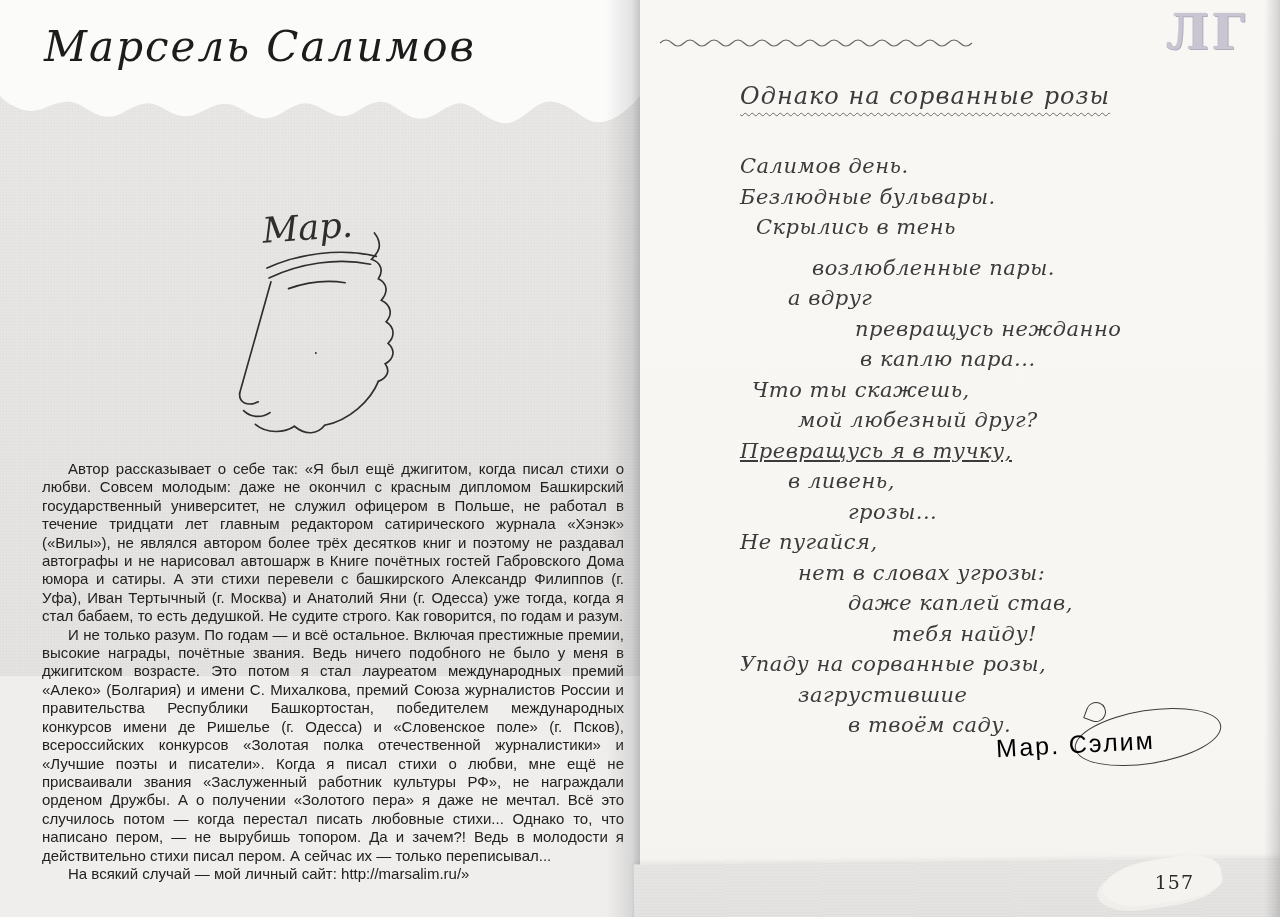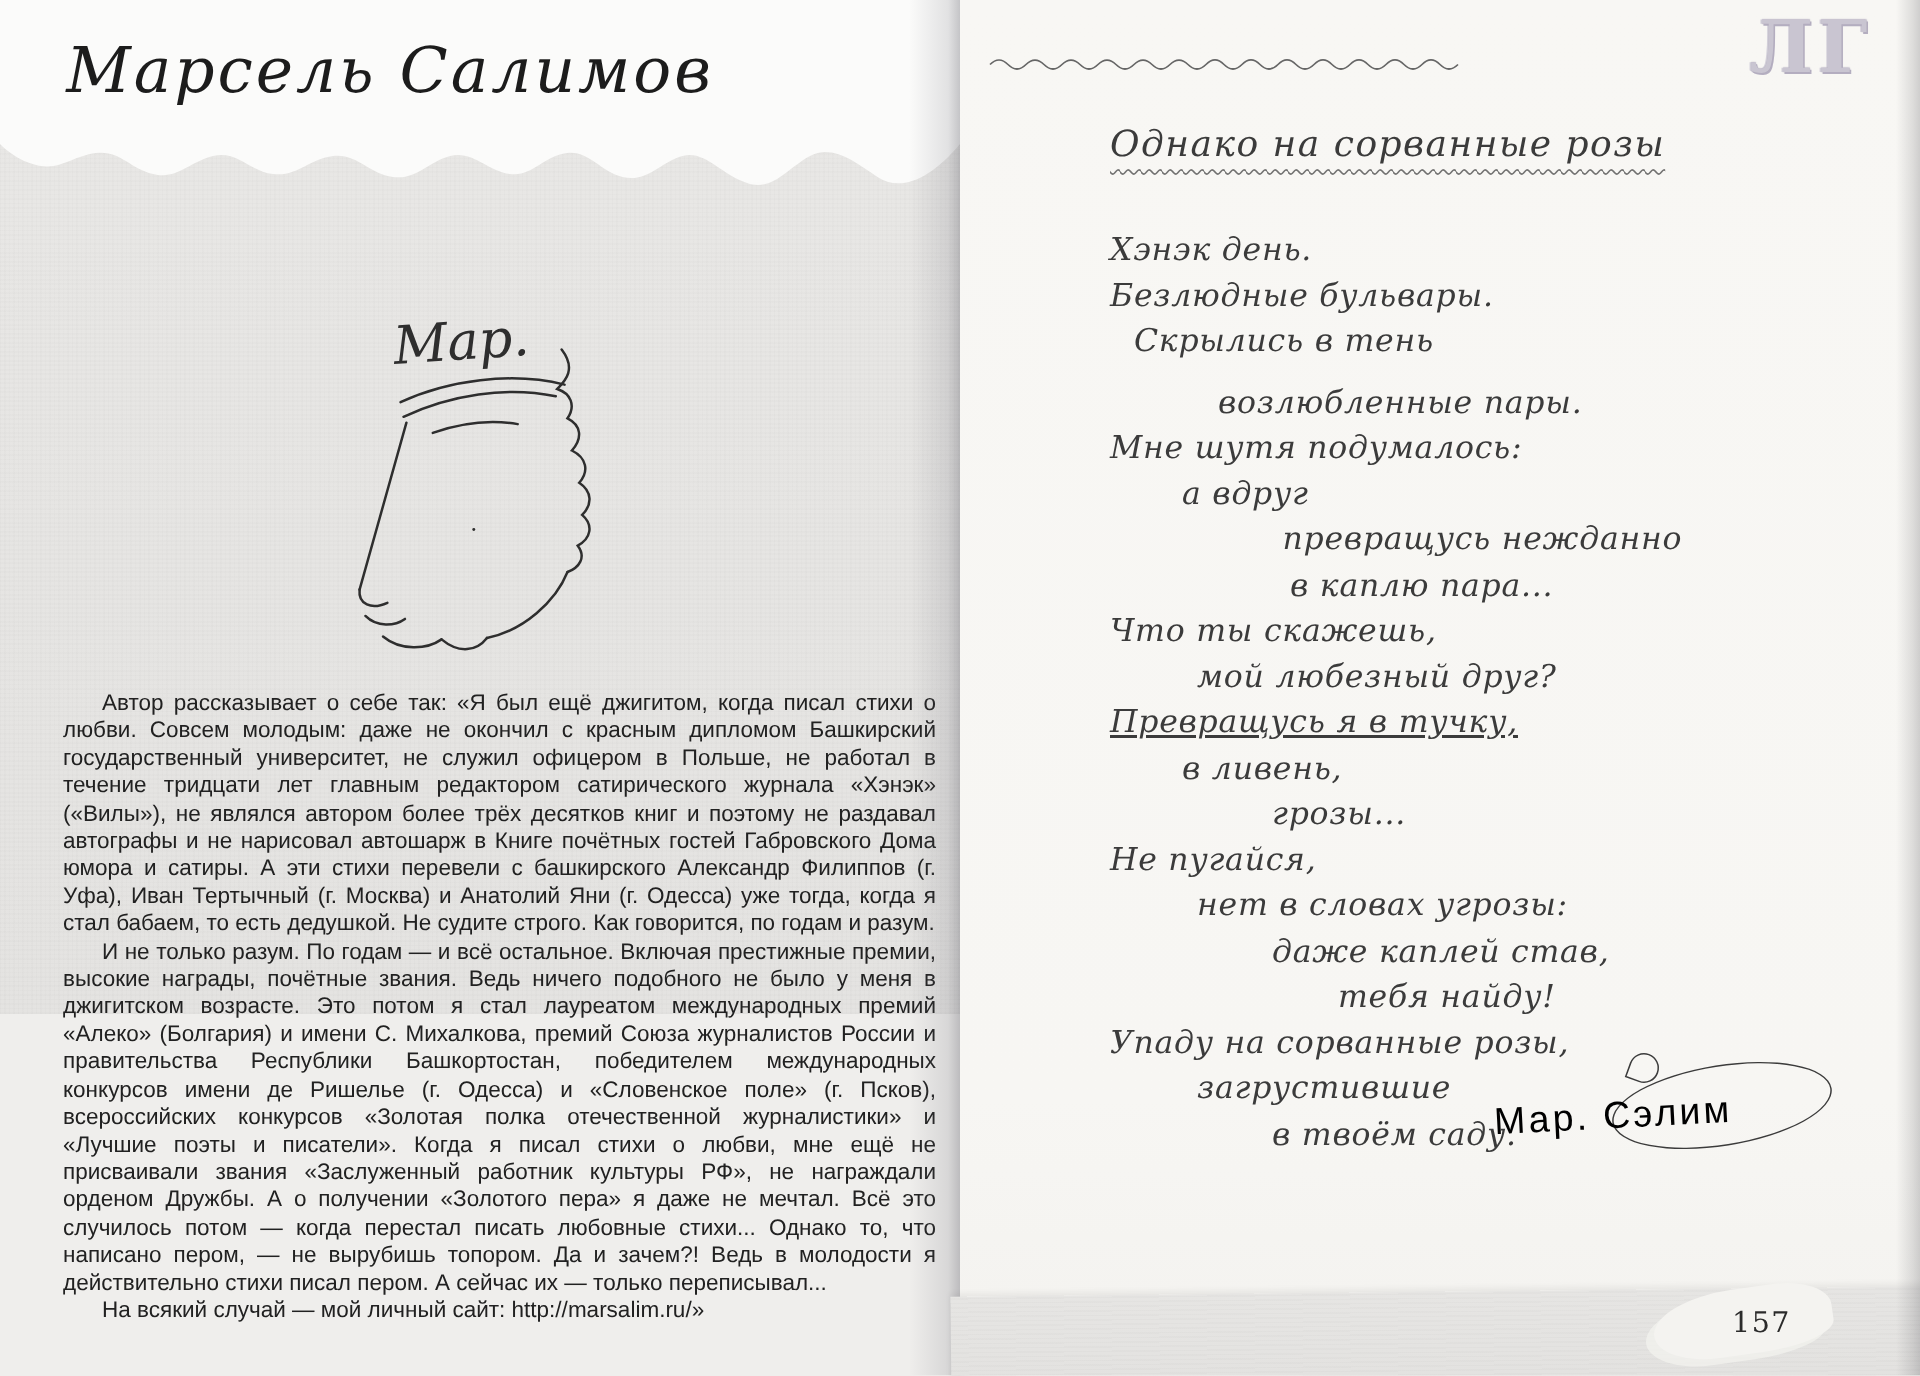--- a/index.html
+++ b/index.html
@@ -156,29 +156,28 @@
   <div class="rp-header">
     <svg class="header-rule" width="330" height="16" viewBox="0 0 330 16">
       <path d="M2,9 q6,-6 12,0 t12,0 t12,0 t12,0 t12,0 t12,0 t12,0 t12,0 t12,0 t12,0 t12,0 t12,0 t12,0 t12,0 t12,0 t12,0 t12,0 t12,0 t12,0 t12,0 t12,0 t12,0 t12,0 t12,0 t12,0 t12,0" fill="none" stroke="#666" stroke-width="1.1"></path>
     </svg>
     <div class="lg-logo">ЛГ</div>
   </div>
 
   <div class="poem">
     <h2 class="poem-title">Однако на сорванные розы</h2>
     <div>
-        <div class="poem-line" style="margin-left: 0px;">Хэнэк день.</div>
+        <div class="poem-line" style="margin-left: 0px;">Салимов день.</div>
         <div class="poem-line" style="margin-left: 0px;">Безлюдные бульвары.</div>
         <div class="poem-line" style="margin-left: 16px;">Скрылись в тень</div>
         <div class="poem-line" style="margin-left: 72px; margin-top: 10px;">возлюбленные пары.</div>
-        <div class="poem-line" style="margin-left: 0px;">Мне шутя подумалось:</div>
         <div class="poem-line" style="margin-left: 48px;">а вдруг</div>
         <div class="poem-line" style="margin-left: 115px;">превращусь нежданно</div>
         <div class="poem-line" style="margin-left: 120px;">в каплю пара...</div>
-        <div class="poem-line" style="margin-left: 0px;">Что ты скажешь,</div>
+        <div class="poem-line" style="margin-left: 12px;">Что ты скажешь,</div>
         <div class="poem-line" style="margin-left: 58px;">мой любезный друг?</div>
         <div class="poem-line" style="margin-left: 0px; text-decoration: underline;">Превращусь я в тучку,</div>
         <div class="poem-line" style="margin-left: 48px;">в ливень,</div>
         <div class="poem-line" style="margin-left: 108px;">грозы...</div>
         <div class="poem-line" style="margin-left: 0px;">Не пугайся,</div>
         <div class="poem-line" style="margin-left: 58px;">нет в словах угрозы:</div>
         <div class="poem-line" style="margin-left: 108px;">даже каплей став,</div>
         <div class="poem-line" style="margin-left: 152px;">тебя найду!</div>
         <div class="poem-line" style="margin-left: 0px;">Упаду на сорванные розы,</div>
         <div class="poem-line" style="margin-left: 58px;">загрустившие</div>

